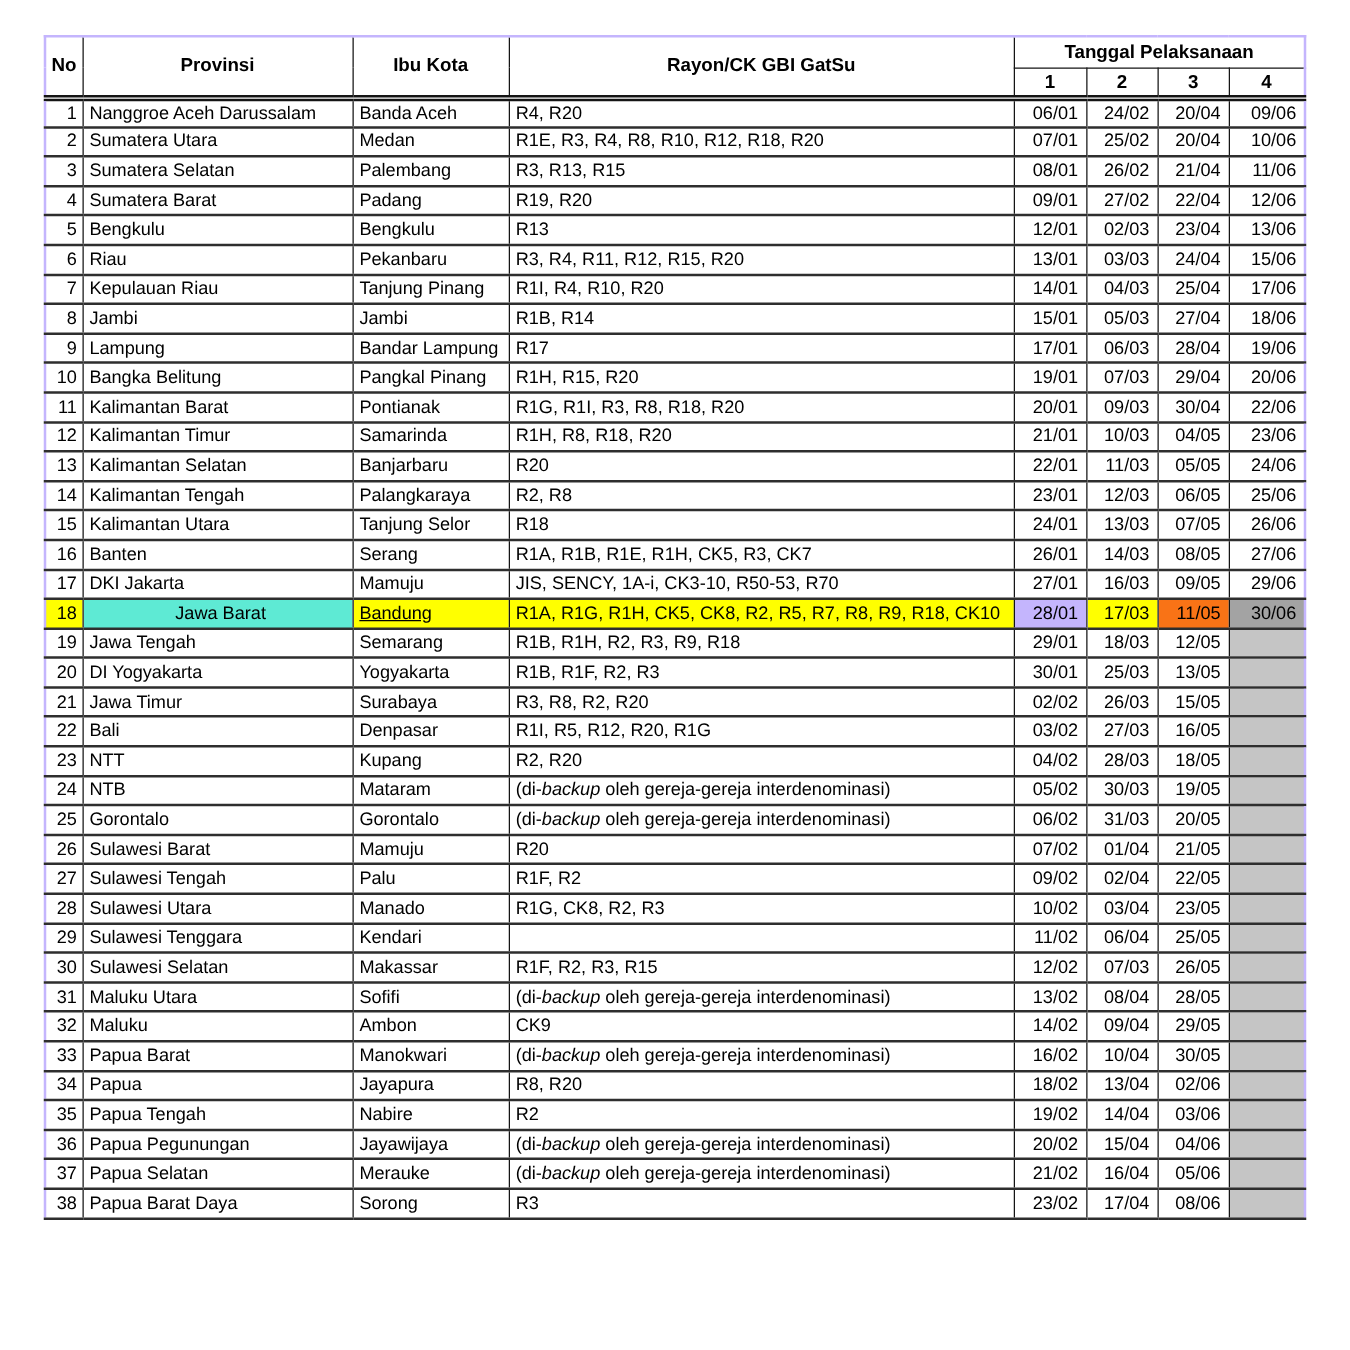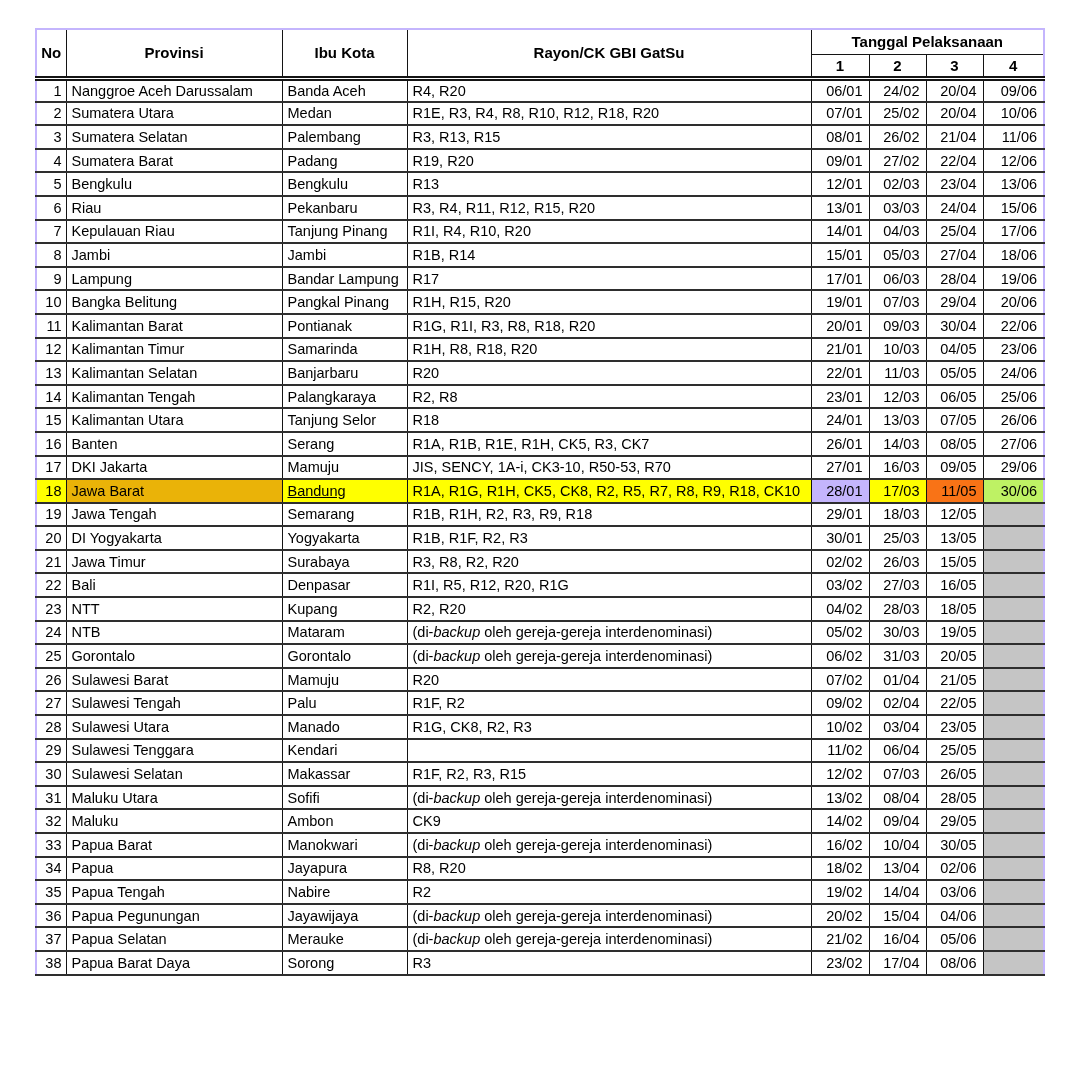--- a/index.html
+++ b/index.html
@@ -213,27 +213,27 @@
         <td class="c-text">DKI Jakarta</td>
         <td class="c-text">Mamuju</td>
         <td class="c-text">JIS, SENCY, 1A-i, CK3-10, R50-53, R70</td>
         <td class="c-date">27/01</td>
         <td class="c-date">16/03</td>
         <td class="c-date">09/05</td>
         <td class="c-date">29/06</td>
       </tr>
       <tr>
         <td class="c-no" style="background: rgb(255, 255, 0); margin-left: 40px;">18</td>
-        <td class="c-text" style="background: #eab308;">Jawa Barat</td>
+        <td class="c-text" style="background: #5eead4; text-align: center;">Jawa Barat</td>
         <td class="c-text" style="background: rgb(255, 255, 0); text-decoration: underline;">Bandung</td>
         <td class="c-text" style="background: rgb(255, 255, 0);">R1A, R1G, R1H, CK5, CK8, R2, R5, R7, R8, R9, R18, CK10</td>
         <td class="c-date" style="background: #c4b5fd;">28/01</td>
         <td class="c-date" style="background: rgb(255, 255, 0);">17/03</td>
         <td class="c-date" style="background: #f97316;">11/05</td>
-        <td class="c-date" style="background: #bef264; margin-top: 48px;">30/06</td>
+        <td class="c-date" style="background: #a3a3a3; margin-top: 48px;">30/06</td>
       </tr>
       <tr>
         <td class="c-no">19</td>
         <td class="c-text">Jawa Tengah</td>
         <td class="c-text">Semarang</td>
         <td class="c-text">R1B, R1H, R2, R3, R9, R18</td>
         <td class="c-date">29/01</td>
         <td class="c-date">18/03</td>
         <td class="c-date">12/05</td>
         <td class="c-date" style="background: rgb(197, 197, 197);"></td>

